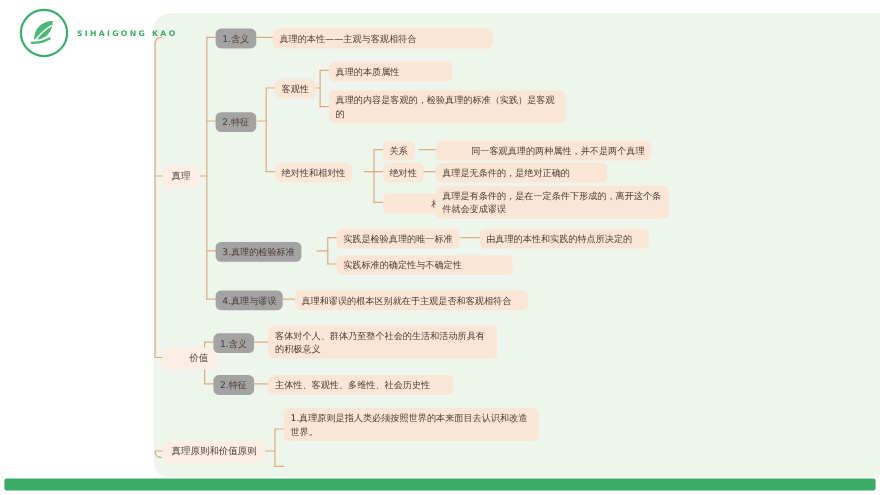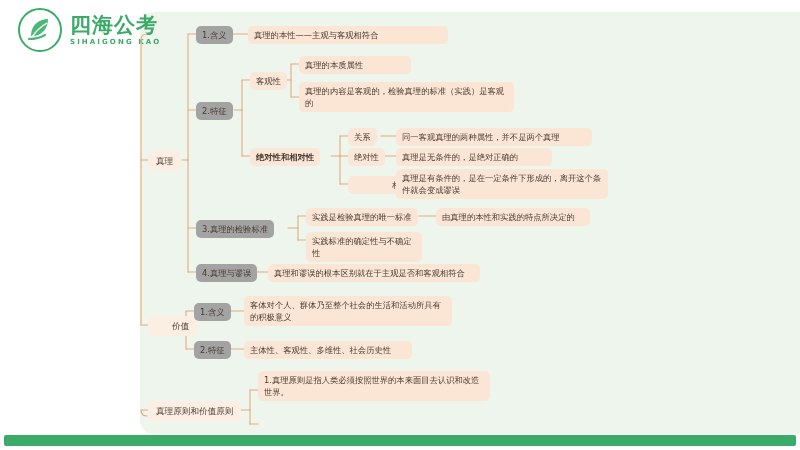--- a/index.html
+++ b/index.html
@@ -110,21 +110,20 @@
 
   <div id="logo">
     <div id="logo-mark">
       <svg width="30" height="30" viewBox="0 0 30 30">
         <path d="M7 22 C7 10, 16 5, 24 5 C24 15, 17 22, 9 22 Z" fill="#4cb878"></path>
         <path d="M8 23 C12 17, 18 12, 23 9" stroke="#ffffff" stroke-width="1.4" fill="none"></path>
         <path d="M5 25 C10 25, 16 24, 21 21" stroke="#4cb878" stroke-width="2.2" fill="none" stroke-linecap="round"></path>
       </svg>
     </div>
     <div id="logo-text">
-      <div id="logo-cn">四海公考</div>
       <div id="logo-en">SIHAIGONG KAO</div>
     </div>
   </div>
 
   <svg id="map-svg">
     <g fill="none" stroke="#e3ab7d" stroke-width="1.1" stroke-linecap="round">
 
       <path d="M141 160 L141 160"></path>
       <path d="M141 40 C141 36, 143 34, 147 34"></path>
       <path d="M141 40 L141 325"></path>
@@ -196,35 +195,35 @@
 
   <div class="node lvl1" style="left:196px; top:26px;">1.含义</div>
   <div class="node leaf" style="left:248px; top:26px; width:200px;">真理的本性——主观与客观相符合</div>
 
   <div class="node lvl1" style="left:196px; top:102px;">2.特征</div>
 
   <div class="node lvl2" style="left:250px; top:72px;">客观性</div>
   <div class="node leaf" style="left:299px; top:56px; width:112px;">真理的本质属性</div>
   <div class="node leaf" style="left:299px; top:82px; width:215px;">真理的内容是客观的，检验真理的标准（实践）是客观的</div>
 
-  <div class="node lvl2" style="left:250px; top:148px;font-weight:bold;">绝对性和相对性</div>
+  <div class="node lvl2" style="left:250px; top:148px;">绝对性和相对性</div>
 
   <div class="node lvl2" style="left:348px; top:128px;">关系</div>
-  <div class="node leaf" style="left:396px; top:128px; width:196px;">同一客观真理的两种属性，并不是两个真理</div>
+  <div class="node leaf" style="left:396px; top:128px; width:196px;text-align:right;">同一客观真理的两种属性，并不是两个真理</div>
 
   <div class="node lvl2" style="left:348px; top:148px;">绝对性</div>
   <div class="node leaf" style="left:396px; top:148px; width:156px;">真理是无条件的，是绝对正确的</div>
 
   <div class="node lvl2" style="left:348px; top:176px;padding-left:44px;">相对性</div>
   <div class="node leaf" style="left:396px; top:169px; width:212px;">真理是有条件的，是在一定条件下形成的，离开这个条件就会变成谬误</div>
 
   <div class="node lvl1" style="left:196px; top:220px;">3.真理的检验标准</div>
   <div class="node leaf" style="left:306px; top:208px; width:112px;">实践是检验真理的唯一标准</div>
   <div class="node leaf" style="left:436px; top:208px; width:154px;">由真理的本性和实践的特点所决定的</div>
-  <div class="node leaf" style="left:306px; top:232px; width:116px;">实践标准的确定性与不确定性</div>
+  <div class="node leaf" style="left:306px; top:232px; width:160px;">实践标准的确定性与不确定性</div>
 
   <div class="node lvl1" style="left:196px; top:264px;">4.真理与谬误</div>
   <div class="node leaf" style="left:268px; top:264px; width:212px;">真理和谬误的根本区别就在于主观是否和客观相符合</div>
 
   <div class="node root" style="left:148px; top:316px;padding-left:24px;">价值</div>
   <div class="node lvl1" style="left:194px; top:303px;">1.含义</div>
   <div class="node leaf" style="left:244px; top:296px; width:208px;">客体对个人、群体乃至整个社会的生活和活动所具有的积极意义</div>
   <div class="node lvl1" style="left:194px; top:341px;">2.特征</div>
   <div class="node leaf" style="left:244px; top:341px; width:168px;">主体性、客观性、多维性、社会历史性</div>
 

